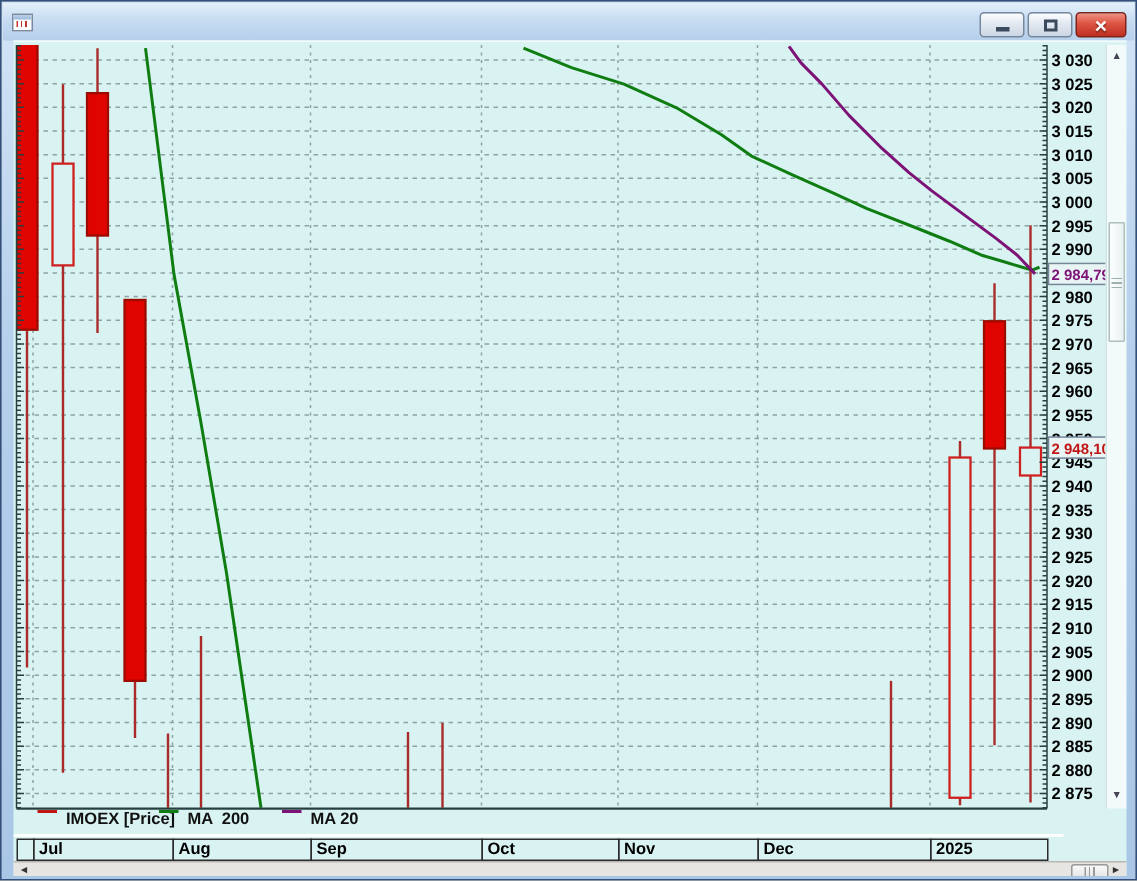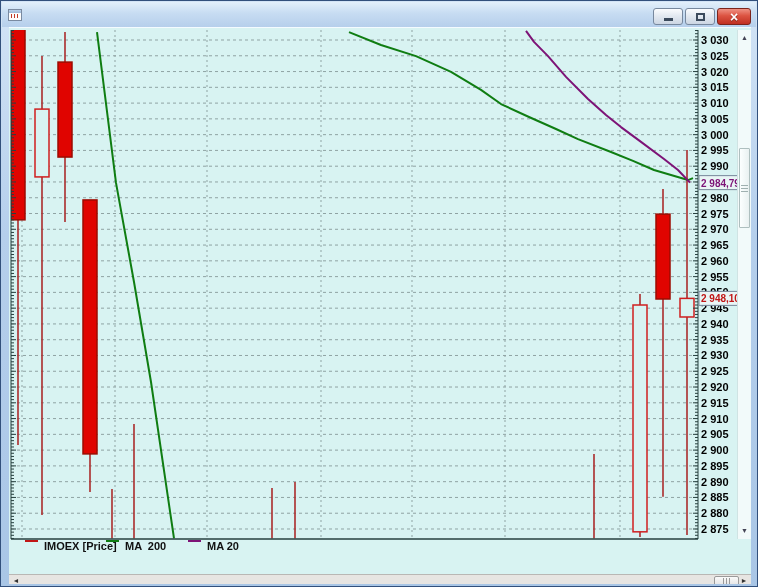--- a/index.html
+++ b/index.html
@@ -529,20 +529,30 @@
           <text x="692" y="274.37812000000025" font-size="10" font-weight="bold" fill="#c11616">2 948,10</text>
         </g>
       </svg>
 
     <div class="legend">
       <span class="legend-item" style="left:16px"><span class="legend-dash" style="background: rgb(193, 22, 22);"></span><span>IMOEX [Price]</span></span>
       <span class="legend-item" style="left:97px"><span class="legend-dash" style="background: rgb(15, 125, 18);"></span><span>MA  200</span></span>
       <span class="legend-item" style="left:179px"><span class="legend-dash" style="background: rgb(125, 19, 119);"></span><span>MA 20</span></span>
     </div>
 
+    <div class="datebar" id="date-bar">
+        <div class="cell" style="left: 2px; width: 12px;"></div>
+        <div class="cell" style="left: 13px; width: 94px;">Jul</div>
+        <div class="cell" style="left: 106px; width: 93px;">Aug</div>
+        <div class="cell" style="left: 198px; width: 115px;">Sep</div>
+        <div class="cell" style="left: 312px; width: 92px;">Oct</div>
+        <div class="cell" style="left: 403px; width: 94px;">Nov</div>
+        <div class="cell" style="left: 496px; width: 116px;">Dec</div>
+        <div class="cell" style="left: 611px; width: 79px;">2025</div>
+      </div>
 
     <div class="hscroll">
       <span class="h-arrow left">◄</span>
       <span class="hthumb">
           <span class="grip"></span>
         </span>
       <span class="h-arrow right">►</span>
     </div>
 
     <div class="vscroll">

